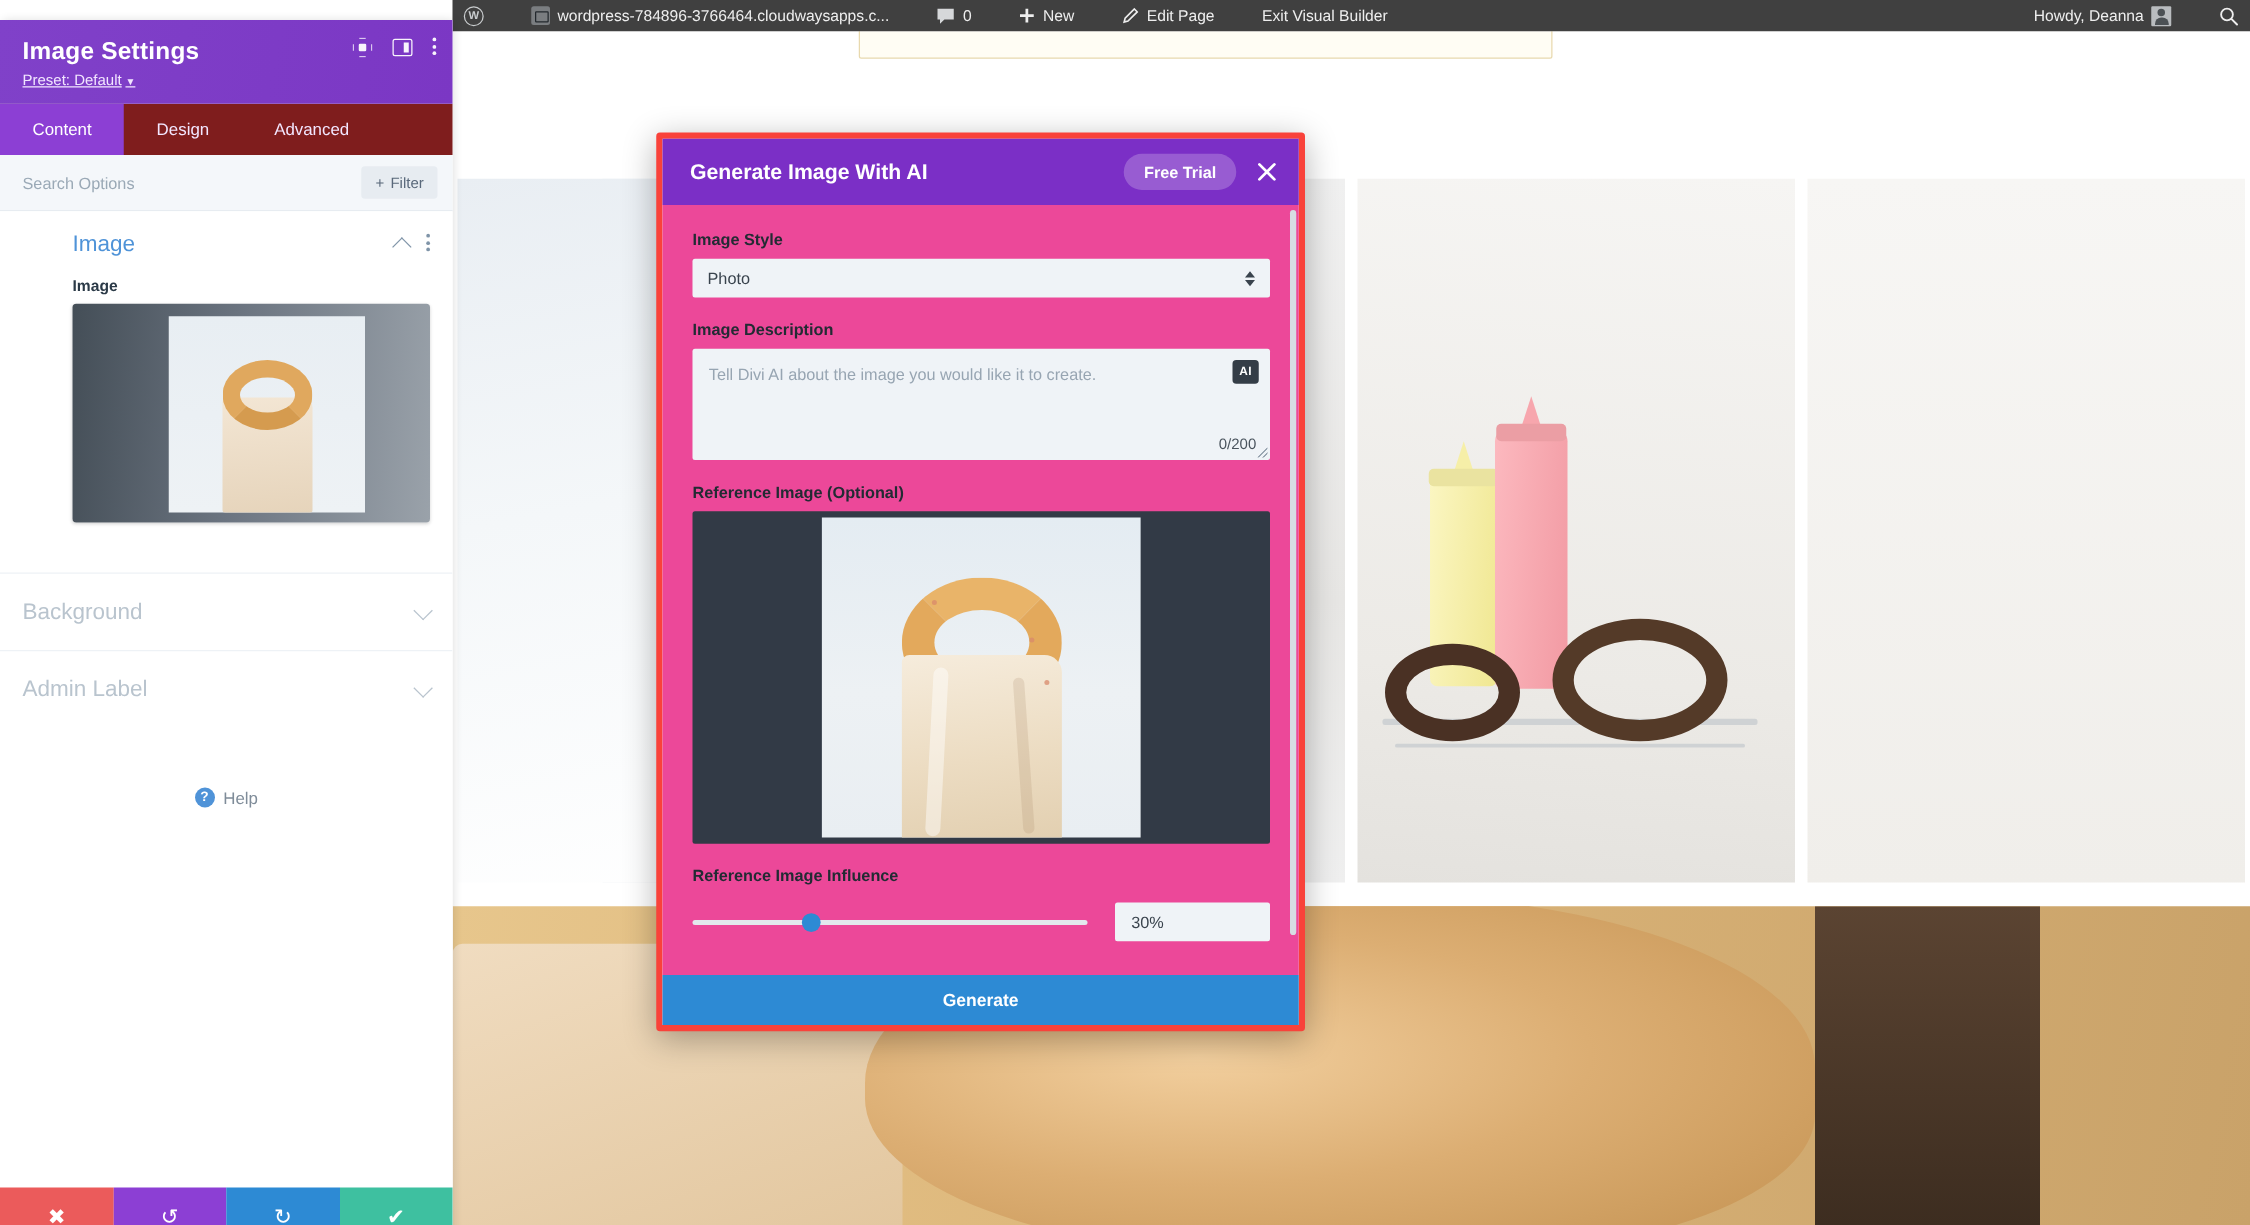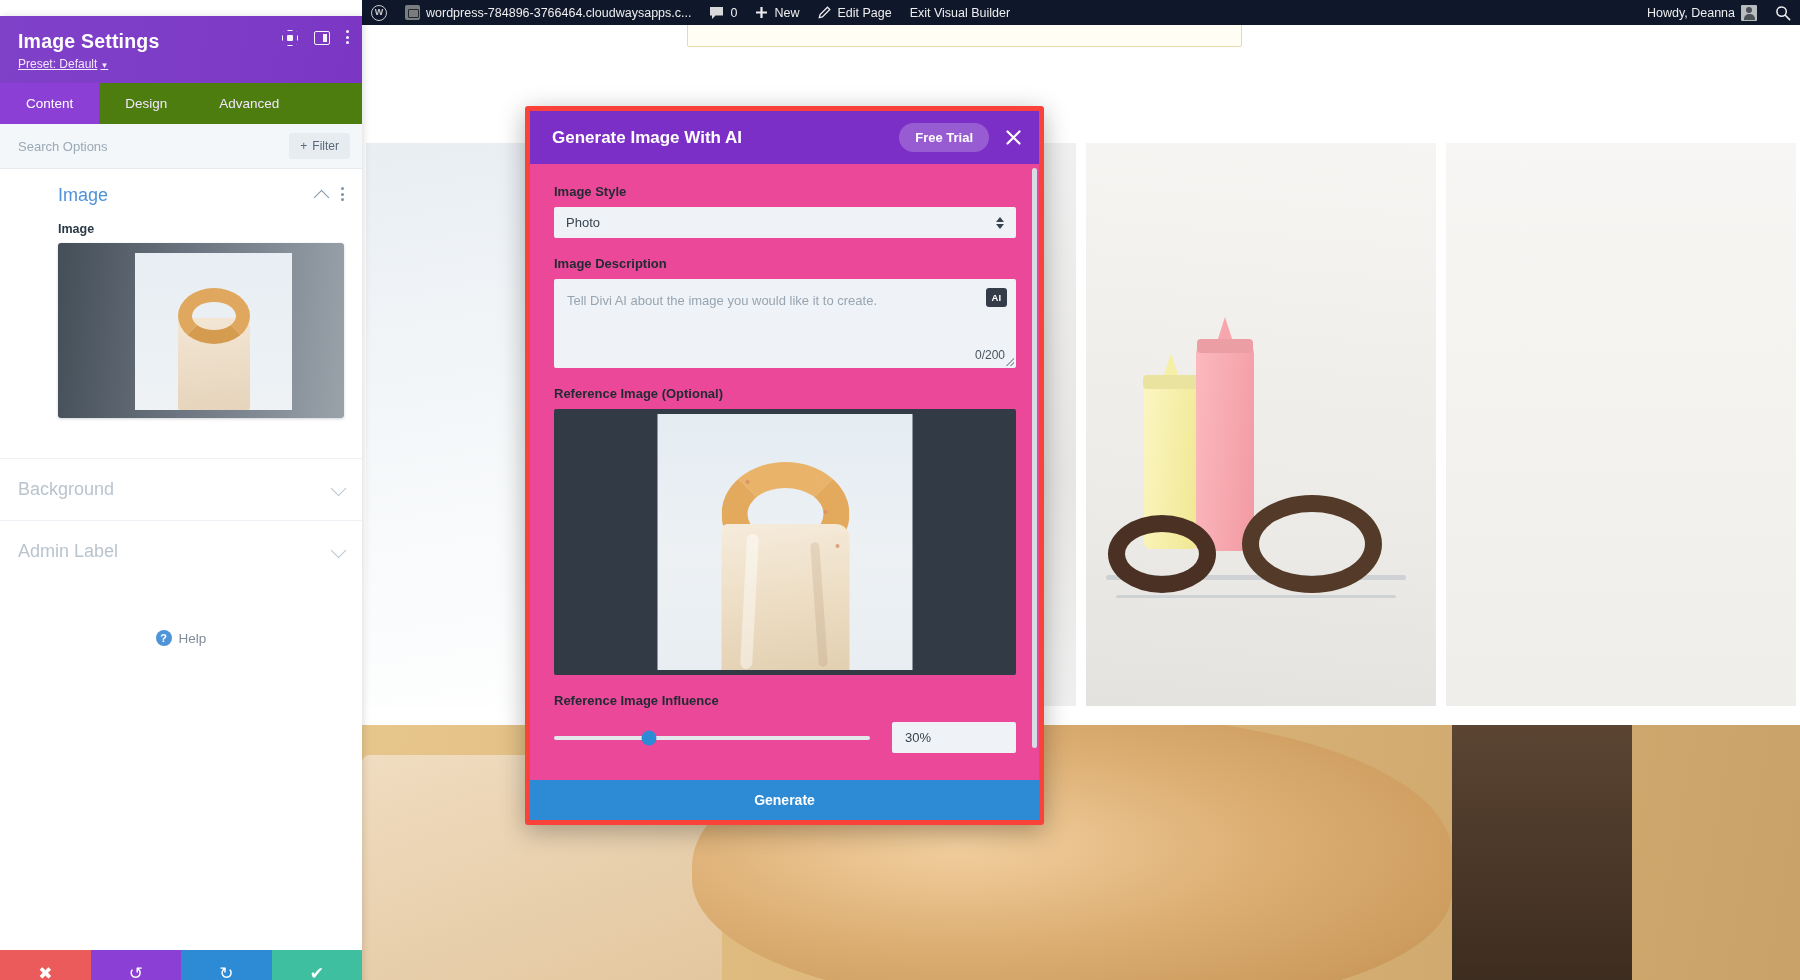--- a/index.html
+++ b/index.html
@@ -7,23 +7,23 @@
   html, body {
     width: 1800px; height: 980px;
     overflow: hidden;
     font-family: "Liberation Sans", sans-serif;
     background: #ffffff;
   }
 
   
   #wp-adminbar {
     position: absolute; left: 362px; top: 0; width: 1438px; height: 25px;
-    background: #0f172a; color: #b4b9be;
+    background: #404040; color: #b4b9be;
     display: flex; align-items: center;
-    font-size: 12.5px; z-index: 60;
+    font-size: 12.5px; z-index: 60; gap: 20px;
   }
   .ab-item {
     display: flex; align-items: center; gap: 6px;
     height: 25px; padding: 0 9px; color: #eeeeee; white-space: nowrap;
   }
   .ab-spacer { flex: 1 1 auto; }
   .wp-logo {
     width: 16px; height: 16px; border-radius: 50%;
     border: 1.6px solid #c9ccce; position: relative; flex: none;
   }
@@ -154,21 +154,21 @@
   .hi-panel::after {
     content: ""; position: absolute; left: 8.5px; top: 4px;
     width: 4px; height: 8px; background: #fff;
     box-shadow: 0 0 0 0 #fff;
   }
   .hi-dots { width: 4px; }
   .hi-dots i {
     display: block; width: 3px; height: 3px; border-radius: 50%;
     background: #fff; margin: 0 0 2.6px 0;
   }
-  .ds-tabs { display: flex; background: #4d7c0f; align-items: center; }
+  .ds-tabs { display: flex; background: #7f1d1d; align-items: center; }
   .ds-tab {
     flex: 0 0 auto; padding: 13px 26px; font-size: 13.5px;
     color: #f3e7ff; cursor: pointer;
   }
   .ds-tab.active { background: #8c3fd4; color: #ffffff; font-weight: normal; }
   .ds-search {
     display: flex; align-items: center; gap: 8px;
     padding: 9px 12px 9px 18px; background: #f4f7fa;
     border-bottom: 1px solid #e7ecf1;
   }

